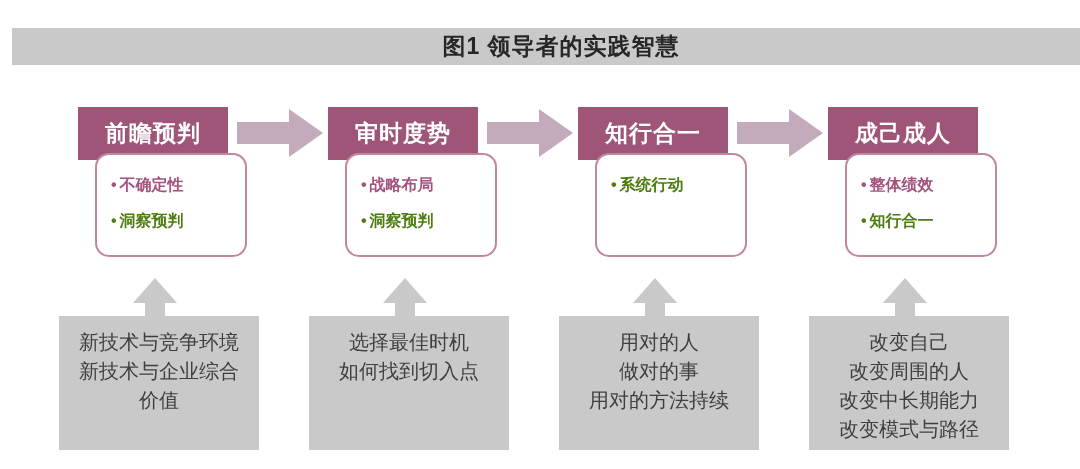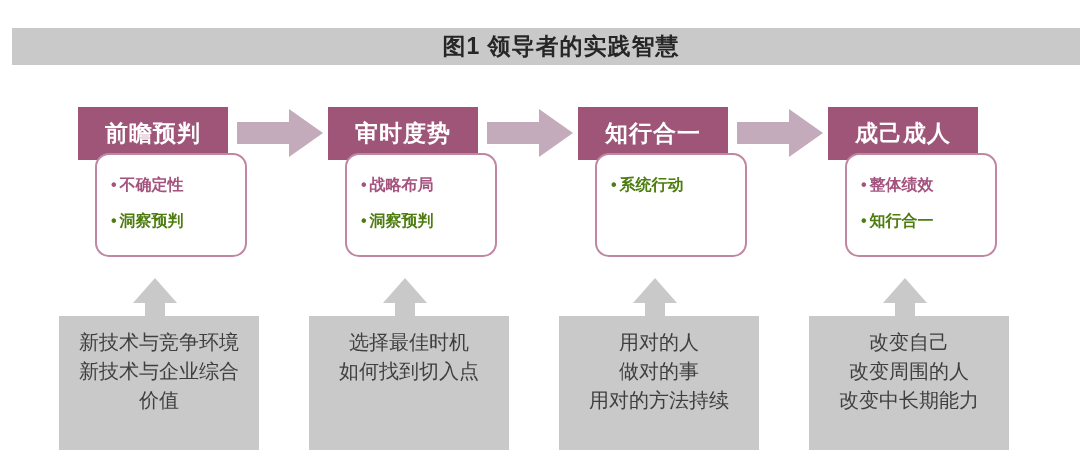--- a/index.html
+++ b/index.html
@@ -134,20 +134,21 @@
       <div class="bullet secondary">知行合一</div>
     </div>
     <div class="up-arrow">
       <div class="head"></div>
       <div class="shaft"></div>
     </div>
     <div class="gray-box">
       <div>改变自己</div>
       <div>改变周围的人</div>
       <div>改变中长期能力</div>
+      <div>改变模式与路径</div>
     </div>
   </section>
 
   <div class="flow-arrow f0">
     <div class="fa-shaft"></div>
     <div class="fa-head"></div>
   </div>
   <div class="flow-arrow f1">
     <div class="fa-shaft"></div>
     <div class="fa-head"></div>

